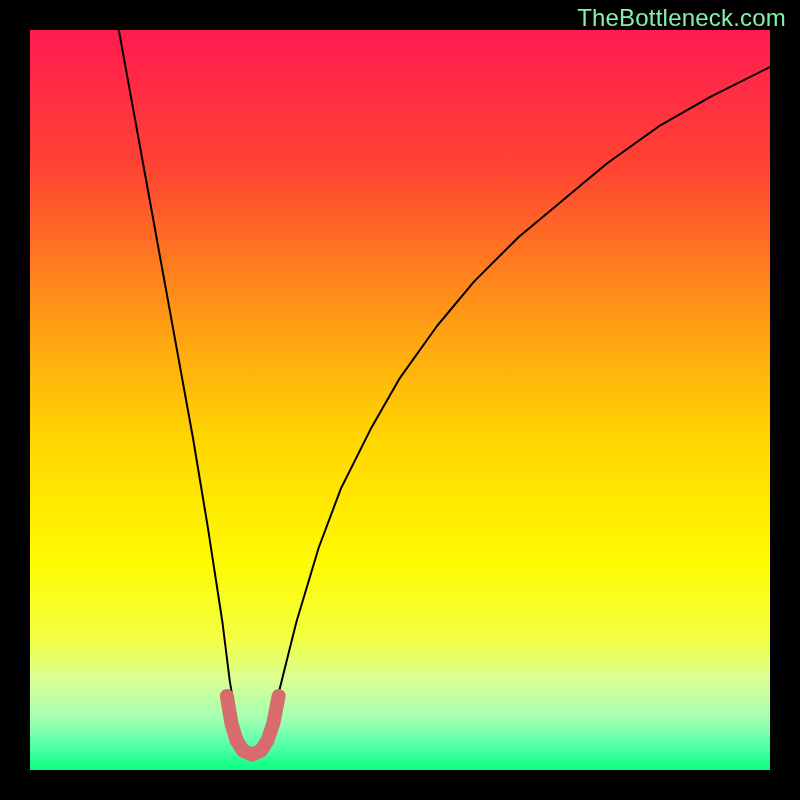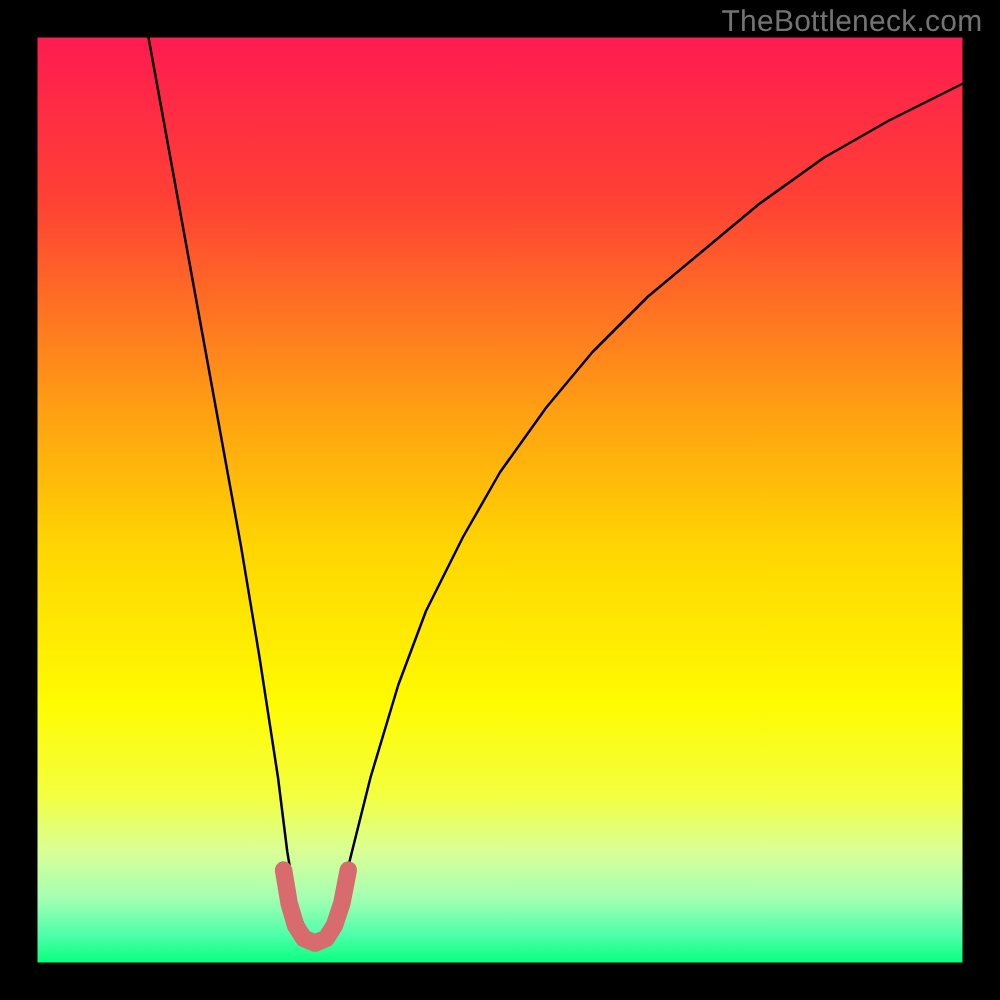--- a/index.html
+++ b/index.html
@@ -16,21 +16,21 @@
     left: 0;
     width: 800px;
     height: 800px;
   }
   .watermark {
     position: absolute;
     top: 4px;
     right: 14px;
     font-family: Arial, Helvetica, sans-serif;
     font-size: 24px;
-    color: #737373;
+    color: #86efac;
     letter-spacing: 0.2px;
     font-weight: 500;
   }
 </style>
 </head>
 <body>
 
 <svg class="frame" viewBox="0 0 800 800" xmlns="http://www.w3.org/2000/svg">
   <defs>
     <linearGradient id="bg-grad" x1="0" y1="0" x2="0" y2="1">

